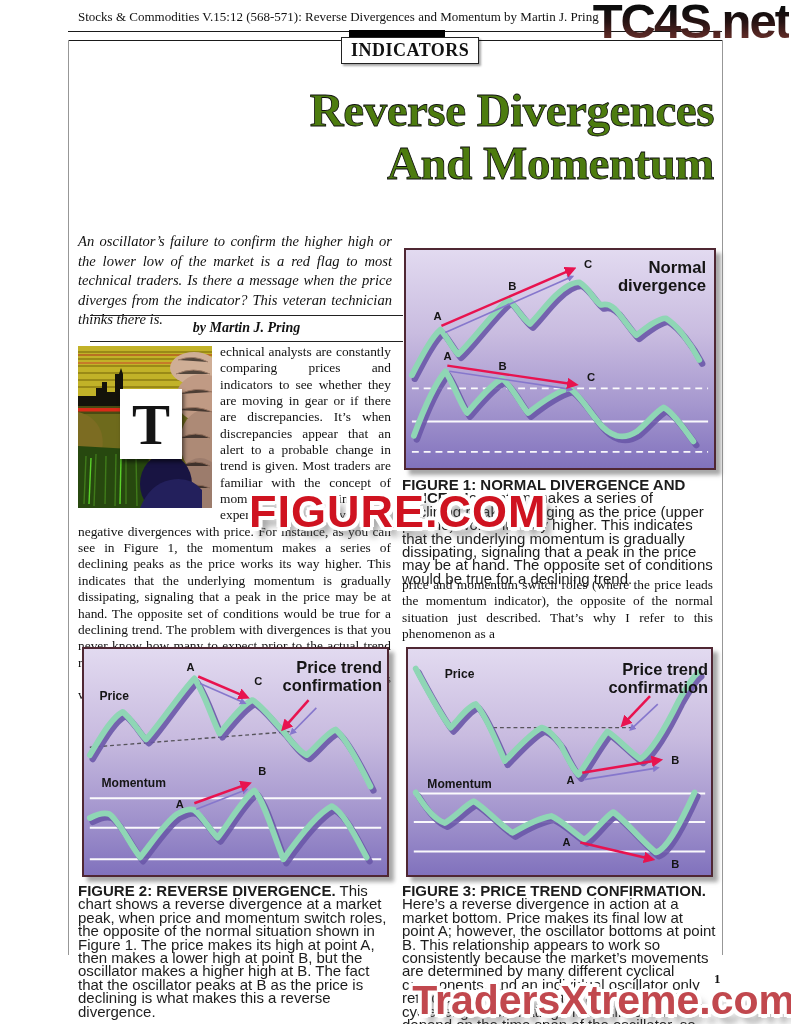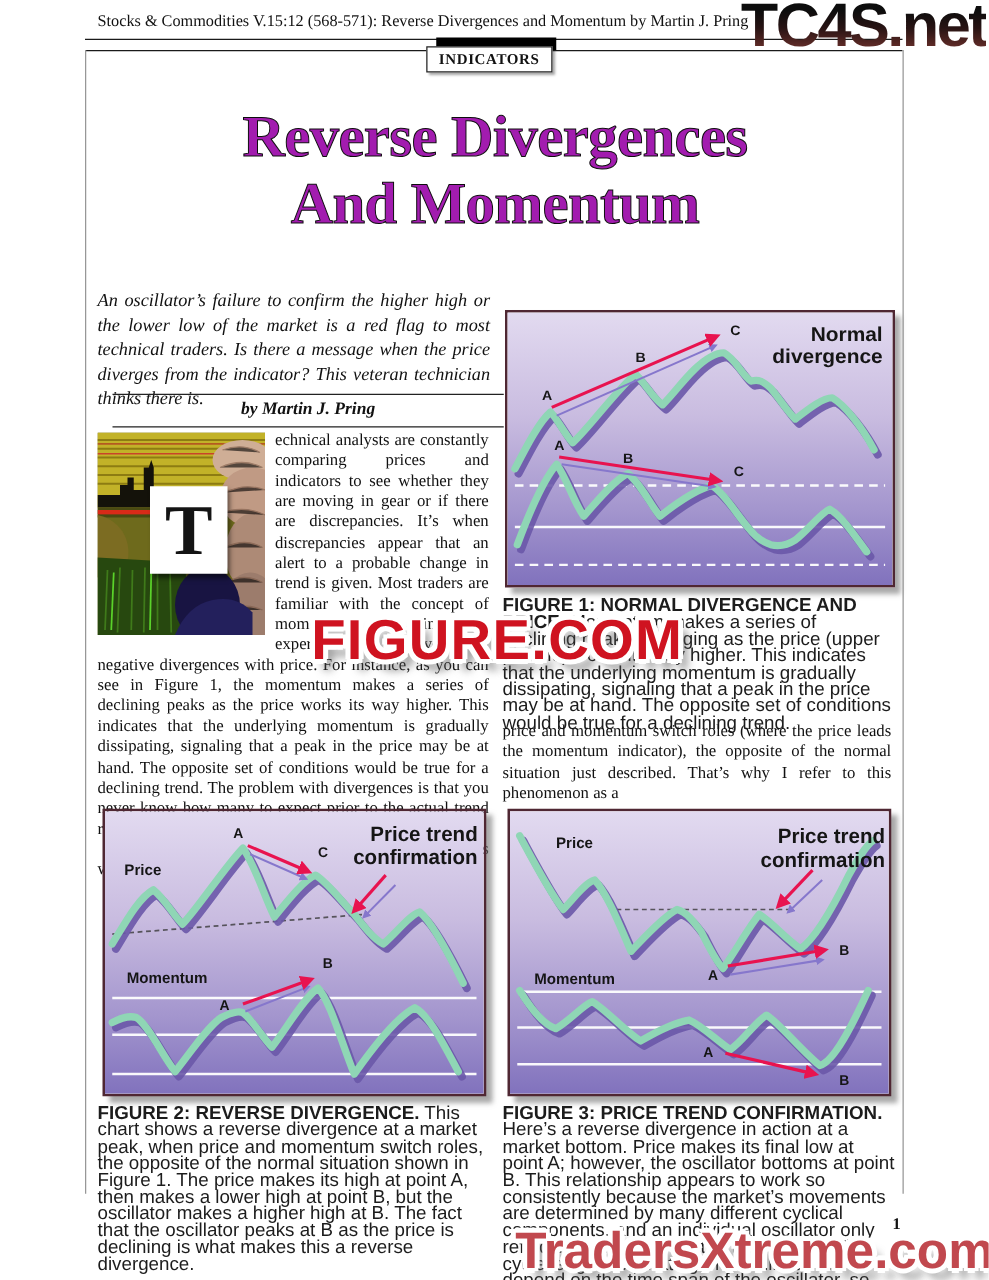--- a/index.html
+++ b/index.html
@@ -13,23 +13,23 @@
   .wm-tc4s{top:-7px;right:2px;font-size:49px;letter-spacing:-2px;
      background:linear-gradient(180deg,#0d0d0d 28%,#271313 52%,#5d2a26 78%,#7c3b34 100%);
      -webkit-background-clip:text;background-clip:text;color:transparent}
   .wm-outline{text-shadow:-3px -3px 0 #fff,3px -3px 0 #fff,-3px 3px 0 #fff,3px 3px 0 #fff,
      0 -4px 0 #fff,0 4px 0 #fff,-4px 0 0 #fff,4px 0 0 #fff,7px 9px 7px rgba(90,90,90,.65)}
   .wm-dlsub{left:249px;top:486px;font-size:45px;letter-spacing:1px;color:var(--watermark-red,#cf1320)}
   .wm-traders{right:-4px;top:977px;font-size:41px;color:var(--watermark-footer-red,#c1484e)}
   
   .indicators-bar{position:absolute;left:349px;top:30px;width:96px;height:10px;background:#000}
   .indicators-box{position:absolute;left:341px;top:37px;background:#fff;border:1px solid #222;
-     box-shadow:2px 2px 2px rgba(0,0,0,.35);padding:2px 9px;font-weight:bold;font-size:12px;letter-spacing:.5px}
-  .page-title{position:absolute;left:78px;top:84px;width:636px;text-align:center;font-size:47px;
-     font-weight:bold;line-height:53px;letter-spacing:-.5px;color:#a21caf;-webkit-text-stroke:.8px #0d0d0d}
+     box-shadow:2px 2px 2px rgba(0,0,0,.35);padding:2px 9px;font-weight:bold;font-size:18px;letter-spacing:.5px}
+  .page-title{position:absolute;left:78px;top:84px;width:636px;text-align:right;font-size:47px;
+     font-weight:bold;line-height:53px;letter-spacing:-.5px;color:#4d7c0f;-webkit-text-stroke:.8px #0d0d0d}
   .abstract{position:absolute;left:78px;top:232px;width:314px;font-size:14.6px;font-style:italic;
      line-height:19.5px;text-align:justify}
   .byline{position:absolute;left:90px;top:315px;width:313px;border-top:1.3px solid #222;
      border-bottom:1.3px solid #222;text-align:center;font-weight:bold;font-style:italic;
      font-size:14px;padding:4px 0 5px}
   .body-col{position:absolute;font-size:13.4px;line-height:16.35px;text-align:justify}
   .left-col{left:78px;top:344px;width:313px}
   .right-col{left:402px;top:577px;width:311px}
   p{margin:0}
   .para2{text-indent:15px}

